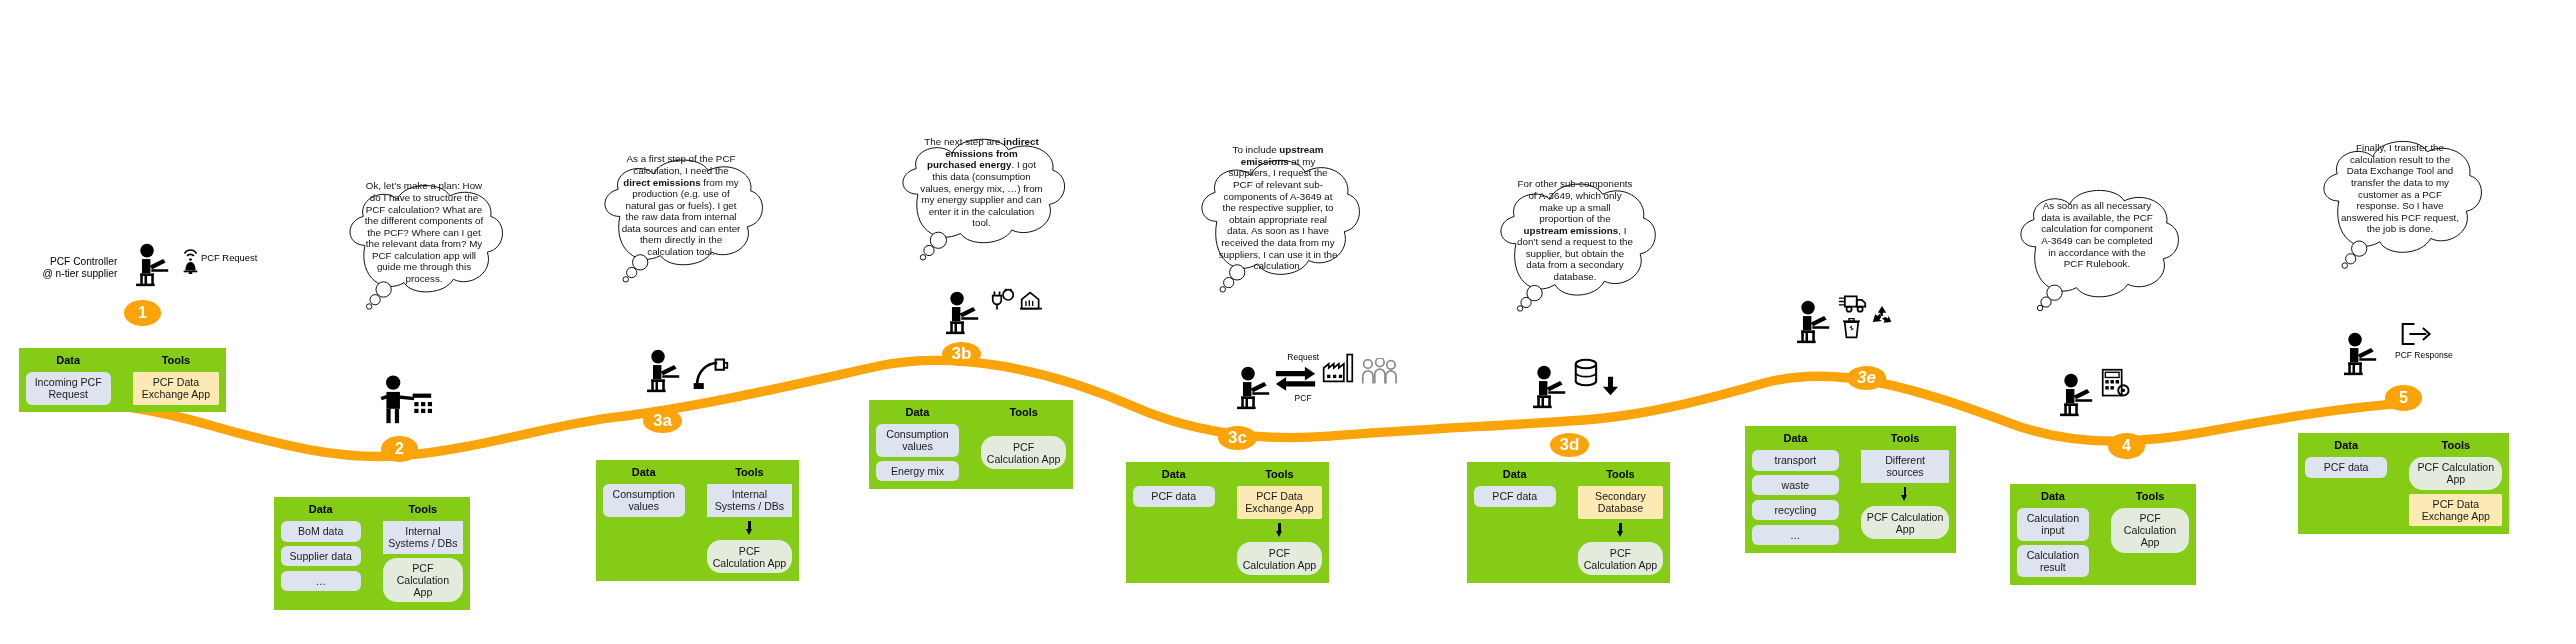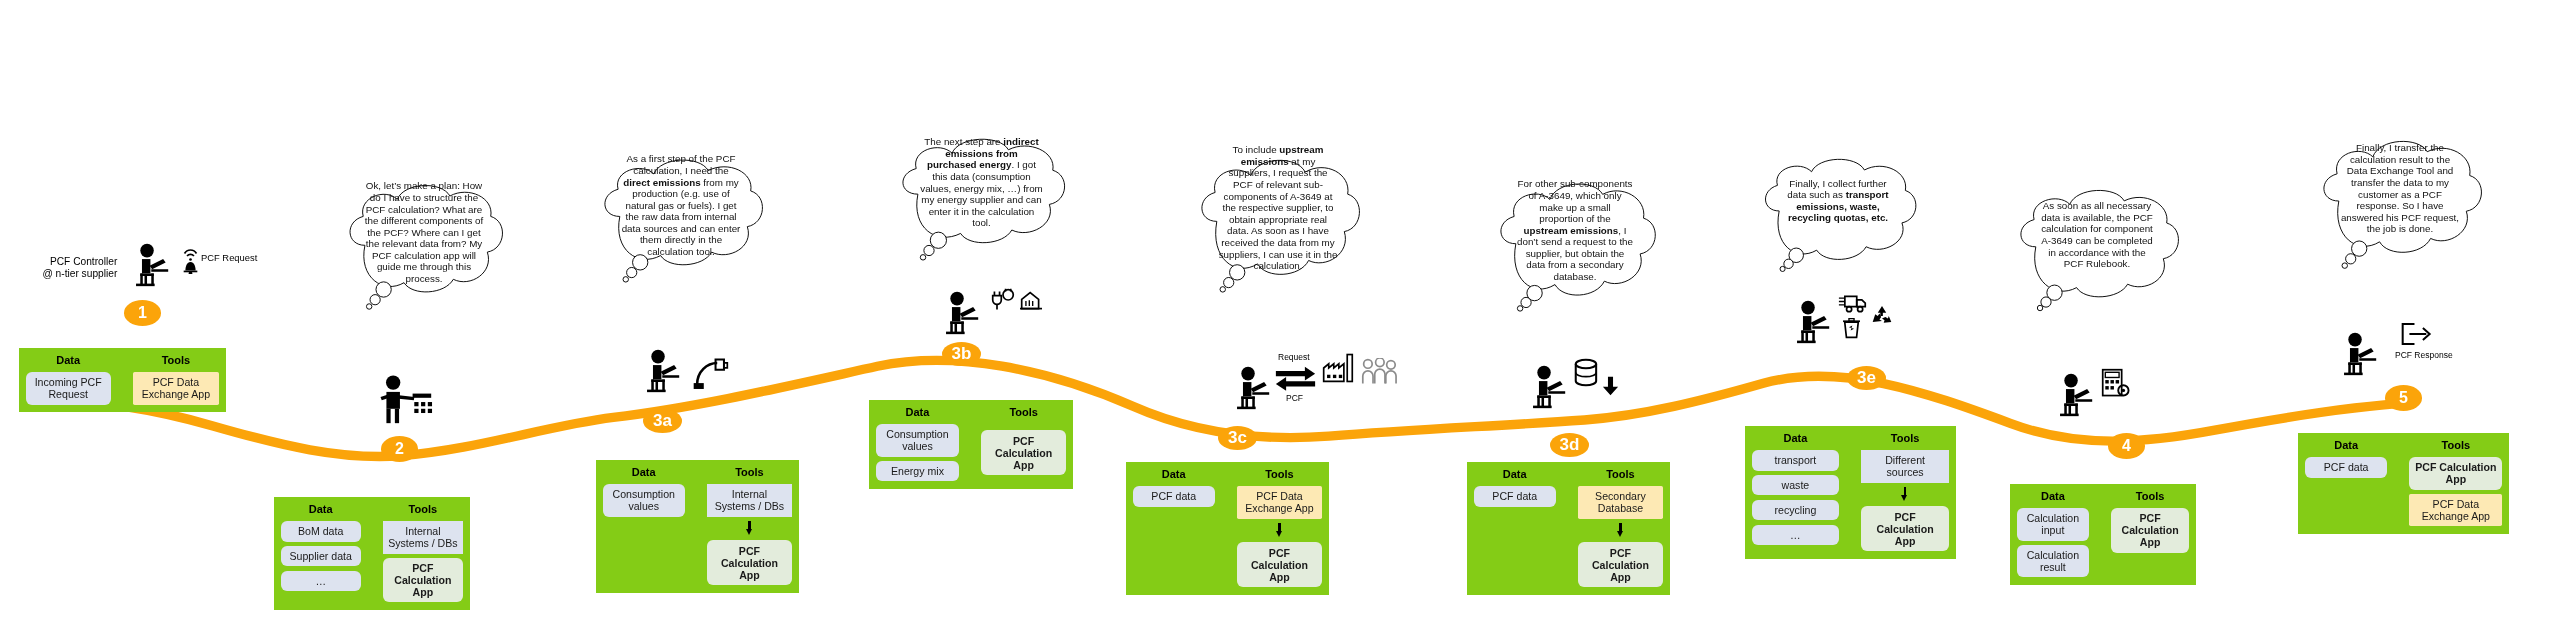--- a/index.html
+++ b/index.html
@@ -25,37 +25,37 @@
   .card{position:absolute;background:#84cc16;padding:6px 6.8px 7.7px 6.8px;
         box-sizing:border-box;display:flex;gap:22px;}
   .col{display:flex;flex-direction:column;gap:4.3px;}
   .col-head{font-size:11px;font-weight:bold;color:#000;text-align:center;
             line-height:12.8px;margin-bottom:0.9px;}
   .chip{border-radius:6px;font-size:10.6px;line-height:12px;text-align:center;
         padding:4.3px 5.1px;box-sizing:border-box;color:#1a1a1a;}
   .chip.data{background:#dde3ef;border-radius:6px;}
   .chip.tool-blue{background:#dde3ef;border-radius:0;}
   .chip.tool-yellow{background:#fde9b4;border-radius:1.7px;}
-  .chip.tool-green{background:#e3ecdc;border-radius:6px;font-weight:bold;}
+  .chip.tool-green{background:#e3ecdc;border-radius:14px;}
   .spacer{flex:1 1 auto;}
   .arrow-down{align-self:center;width:7.7px;height:15.3px;position:relative;}
   .arrow-down:before{content:"";position:absolute;left:2.6px;top:0;width:2.6px;height:9.4px;background:#000;}
   .arrow-down:after{content:"";position:absolute;left:0;top:8.5px;border-left:3.8px solid transparent;
                     border-right:3.8px solid transparent;border-top:6.8px solid #000;}
 
   
   .bubble{position:absolute;box-sizing:border-box;}
   .bubble .txt{position:absolute;left:0;top:0;width:100%;height:100%;
                display:flex;align-items:center;justify-content:center;text-align:center;
                font-size:9.8px;line-height:11.6px;padding:0 13.6px;box-sizing:border-box;color:#111;}
   .bubble svg{position:absolute;left:0;top:0;overflow:visible;}
   .b{font-weight:bold;}
 
   
-  .lbl{position:absolute;font-size:10.2px;line-height:12px;color:#000;text-align:left;}
+  .lbl{position:absolute;font-size:10.2px;line-height:12px;color:#000;text-align:right;}
   .lbl.left{text-align:right;}
   .iconwrap{position:absolute;}
 </style>
 </head>
 <body>
 
 <div id="stage">
 
 
   <svg id="road" viewBox="0 0 3024 756">
@@ -394,34 +394,20 @@
       <div class="chip data">PCF data</div>
     </div>
     <div class="col" style="width:94px;">
       <div class="col-head">Tools</div>
       <div class="chip tool-yellow">Secondary Database</div>
       <div class="arrow-down"></div>
       <div class="chip tool-green">PCF Calculation App</div>
     </div>
   </div>
 
-  <div class="bubble" style="left:1757px;top:158px;width:162px;height:111px;">
-    <svg width="162" height="111" viewBox="0 0 190 130">
-      <path d="M26,62 C6,62 4,38 24,32 C18,12 50,2 64,16 C72,-2 116,-4 126,14
-               C148,2 178,16 174,38 C192,44 190,72 170,76
-               C178,98 148,114 128,104 C118,122 80,124 70,108
-               C46,122 18,102 26,62 Z" fill="#fff" stroke="#000" stroke-width="1.1"></path>
-      <circle cx="46" cy="114" r="8.5" fill="#fff" stroke="#000" stroke-width="1.1"></circle>
-      <circle cx="37" cy="124" r="5.5" fill="#fff" stroke="#000" stroke-width="1.1"></circle>
-      <circle cx="30" cy="130" r="3" fill="#fff" stroke="#000" stroke-width="1.1"></circle>
-    </svg>
-    <div class="txt" style="padding:0 29px 25.6px 29px;">
-        <span><span>Finally, I collect further data such as </span><span class="b">transport emissions, waste, recycling quotas, etc.</span></span>
-      </div>
-  </div>
 
   <div class="iconwrap" style="left:1797px;top:300px;">
     <svg width="39" height="44" viewBox="0 0 46 52">
       <circle cx="13" cy="9" r="8" fill="#000"></circle>
       <path d="M7,19 h10 v17 h-10 z" fill="#000"></path>
       <path d="M16,27 l16,-8 l3,4 l-16,8 z" fill="#000"></path>
       <path d="M18,31 h20 v3 h-20 z" fill="#000"></path>
       <path d="M5,36 h16 v3 h-16 z" fill="#000"></path>
       <path d="M5,36 h3 v14 h-3 z" fill="#000"></path>
       <path d="M18,36 h3 v14 h-3 z" fill="#000"></path>
@@ -447,21 +433,21 @@
     </svg>
   </div>
   <div class="iconwrap" style="left:1871px;top:305px;">
     <svg width="22" height="20.4" viewBox="0 0 26 24">
       <path d="M13,1 l5,8 h-4 v4 h-3 v-4 h-3 z" fill="#000"></path>
       <path d="M2,20 l3,-9 l3,2 l2,-3 l2,4 l-2,3 l3,2 z" fill="#000"></path>
       <path d="M24,20 l-9,1 l1,-3 l-3,-2 l4,-2 l3,2 l1,-3 z" fill="#000"></path>
     </svg>
   </div>
 
-  <div class="node sml" style="left:1847px;top:366px;">3e</div>
+  <div class="node sml" style="left:1847px;top:366px;font-style:italic;">3e</div>
 
   <div class="card" style="left:1745px;top:426px;width:211px;">
     <div class="col" style="width:94px;">
       <div class="col-head">Data</div>
       <div class="chip data">transport</div>
       <div class="chip data">waste</div>
       <div class="chip data">recycling</div>
       <div class="chip data">…</div>
     </div>
     <div class="col" style="width:95px;">

